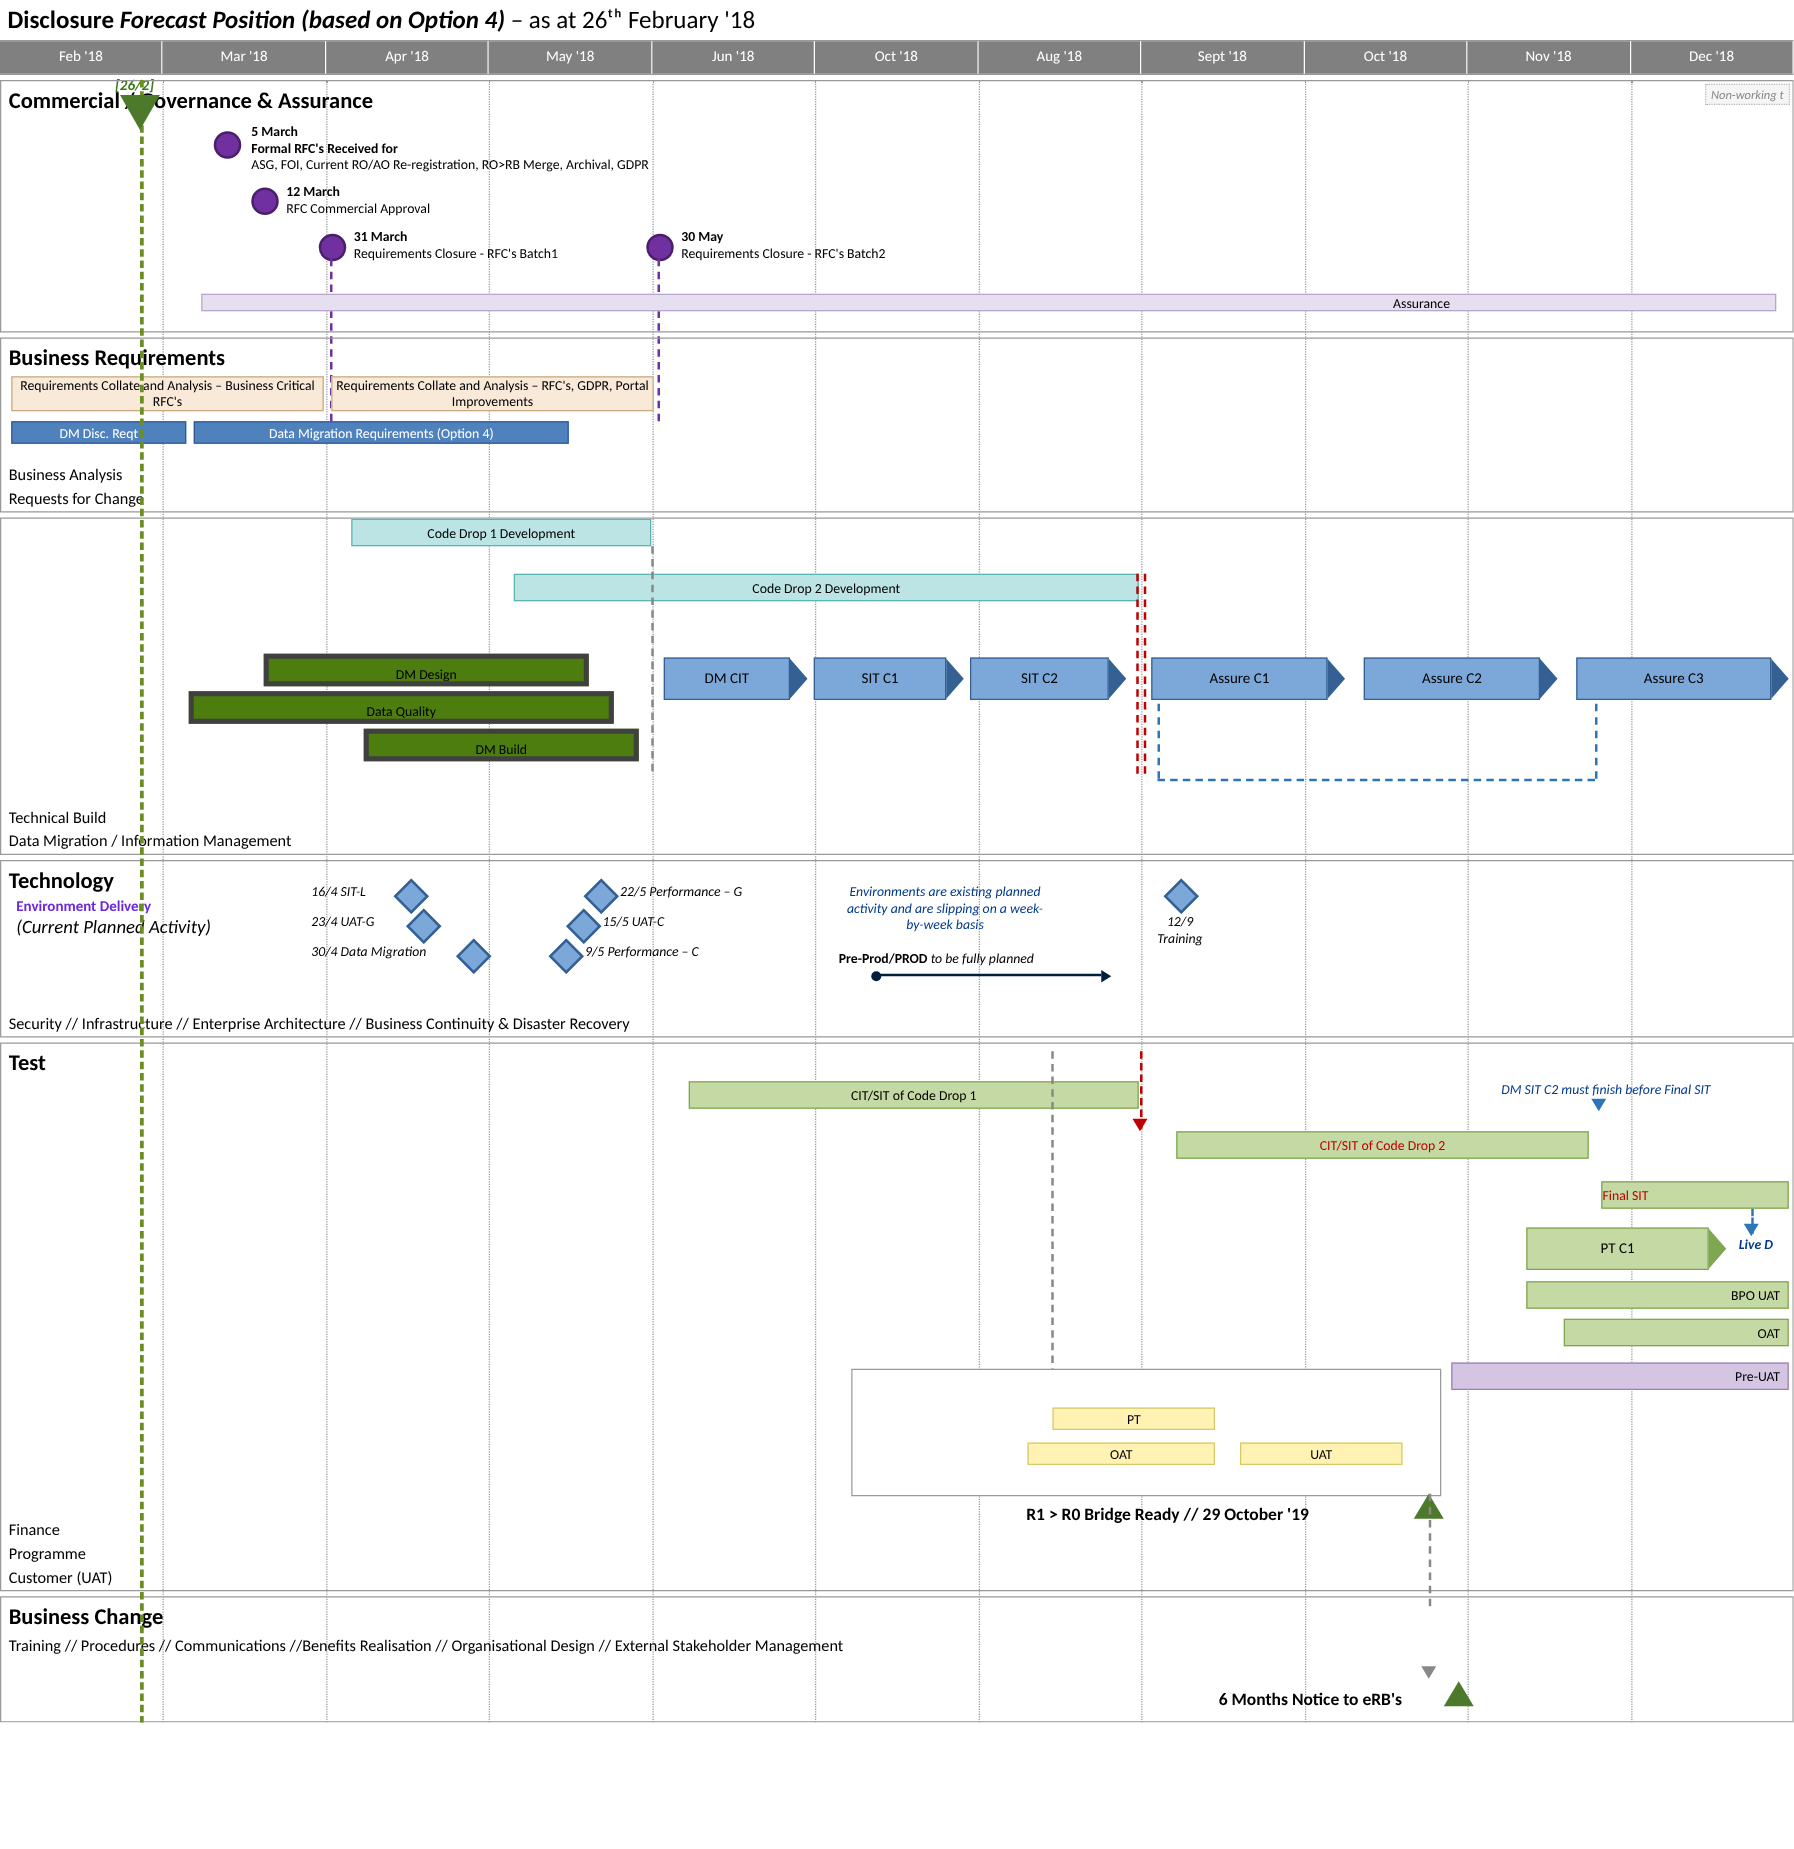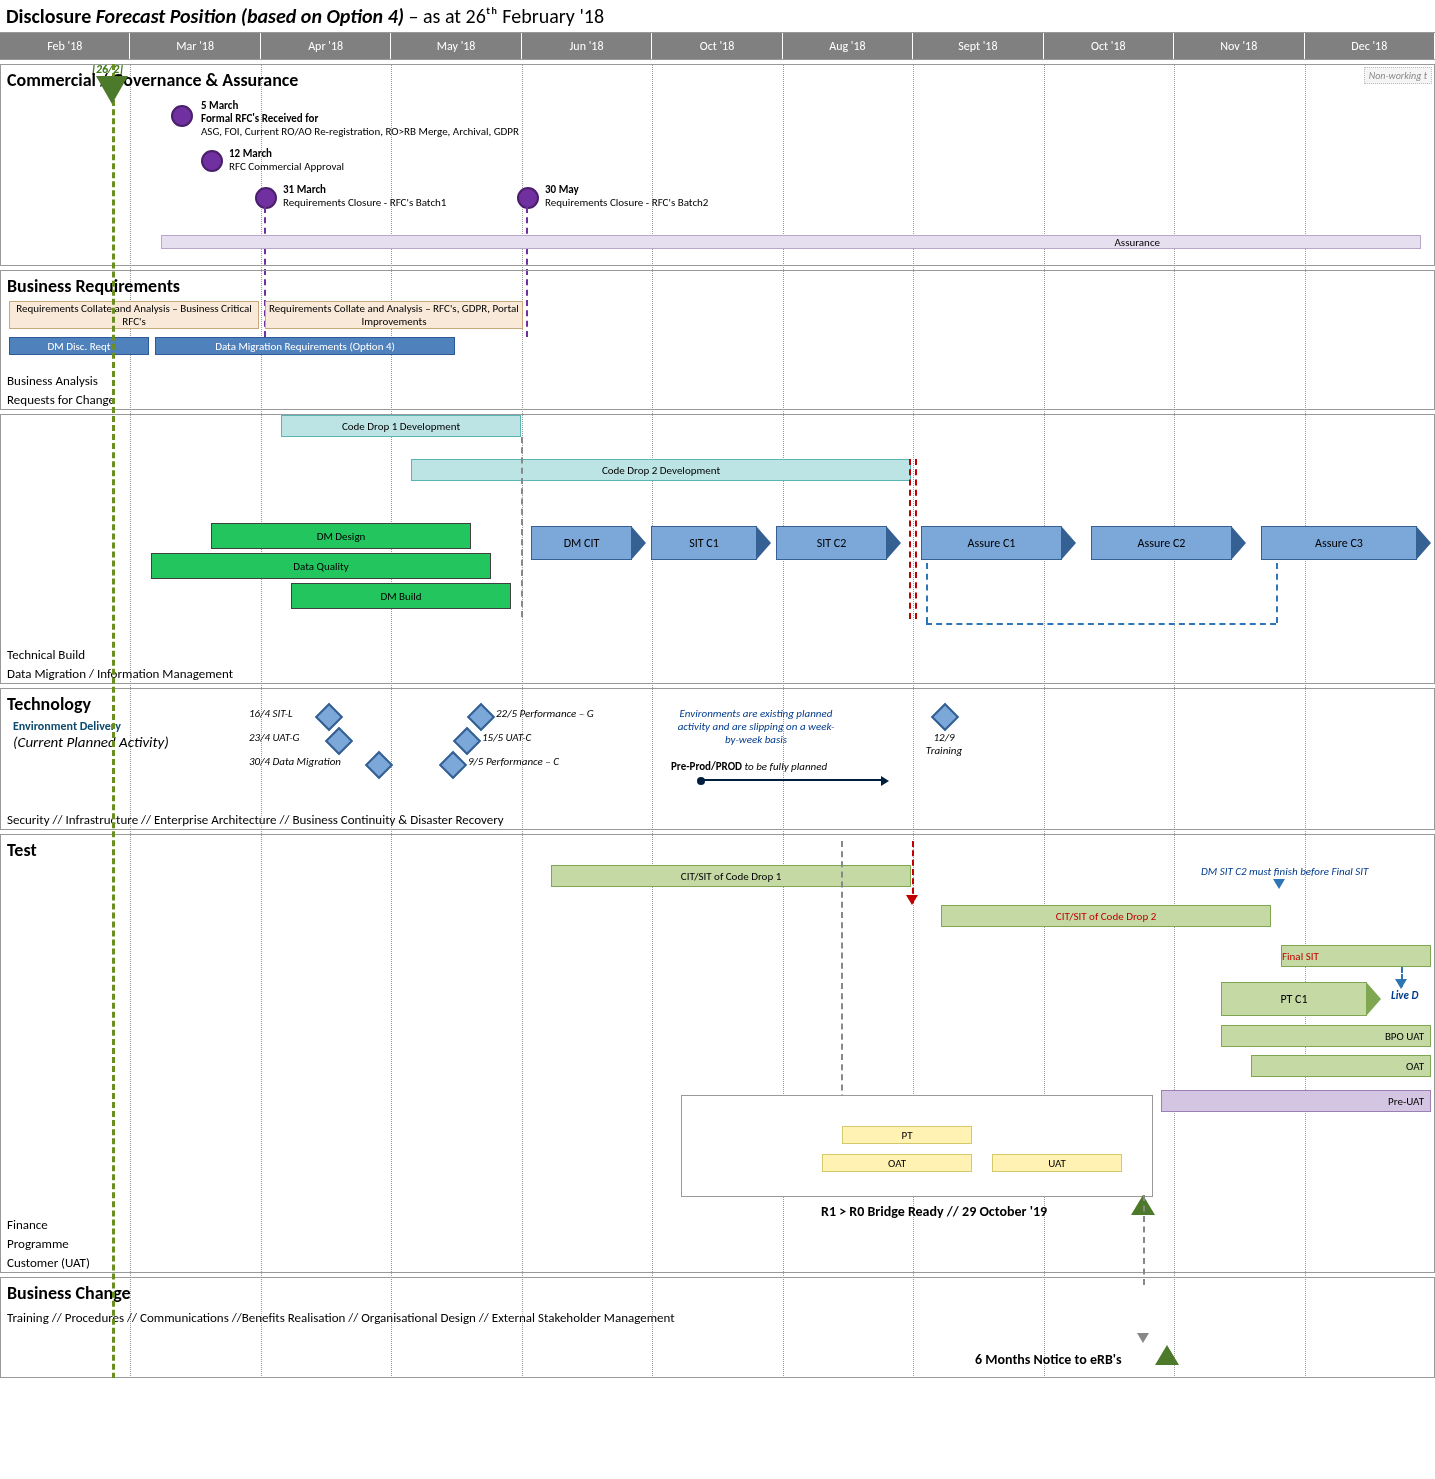--- a/index.html
+++ b/index.html
@@ -4,34 +4,34 @@
 <style>
 html,body{margin:0;padding:0;font-family:Calibri,Arial,sans-serif;font-size:11px;color:#000;background:#fff}
 .page{width:1435px;position:relative}
 .title{font-size:20px;padding:4px 6px}
 .title .b{font-weight:700}
 .title .i{font-style:italic}
 .months{display:flex;border-top:1px solid #999;border-bottom:1px solid #999}
 .month{flex:1;background:#808080;color:#fff;text-align:center;padding:6px 0;font-size:12px;border-right:1px solid #fff}
 .swim{position:relative;border:1px solid #999;margin:4px 0 0 0}
 .swim-h{font-weight:700;font-size:18px;padding:4px 6px}
-.swim-sub{font-weight:700;color:#0c4a6e;font-size:12px;padding:0 6px}
+.swim-sub{font-weight:700;color:#6d28d9;font-size:12px;padding:0 6px}
 .swim-note{font-size:15px;padding:0 6px}
 .swim-body{position:relative;height:var(--h)}
 .footer-row{font-size:13px;padding:2px 6px}
 .nonwork{position:absolute;top:2px;right:2px;font-style:italic;color:#888;font-size:10px;border:1px dotted #bbb;padding:1px 4px;background:#f5f5f5}
 .today-line{position:absolute;top:0;bottom:0;border-left:3px dashed #6b8e23;z-index:5}
 .today-lbl{position:absolute;color:#3a7a1a;font-style:italic;font-weight:700;font-size:12px}
 .today-marker{position:absolute;width:0;height:0;border-left:16px solid transparent;border-right:16px solid transparent;border-top:28px solid #4c7a2a;z-index:6}
 
 .bar{position:absolute;height:18px;font-size:11px;text-align:center;line-height:18px;box-sizing:border-box;overflow:hidden;white-space:nowrap}
 .bar-lg{height:22px;line-height:22px}
 .tan{background:#f9e9d9;border:1px solid #c8a97e}
 .blue{background:#4f81bd;color:#fff;border:1px solid #2f5a9a}
-.bluebar{background:#22c55e;border:1px solid #404040;color:#000;height:26px;line-height:26px}
+.bluebar{background:#4d7c0f;border:4px solid #404040;color:#000;height:26px;line-height:26px}
 .cyan{background:#bde4e4;border:1px solid #5ab5b5}
 .green{background:#c5d9a5;border:1px solid #7fa650}
 .green-red{background:#c5d9a5;border:1px solid #7fa650;color:#c00000}
 .yellow{background:#fff2b3;border:1px solid #d4c96a}
 .purplebar{background:#d4c5e2;border:1px solid #9b7fb5}
 .assure{background:#e6dff0;border:1px solid #b8a7cc;height:14px;line-height:14px}
 
 .mile{position:absolute;width:18px;height:18px;border-radius:50%;background:#7030a0;border:2px solid #4a1f6b}
 .mile-lbl{position:absolute;font-size:11px}
 .mile-lbl .b{font-weight:700}

